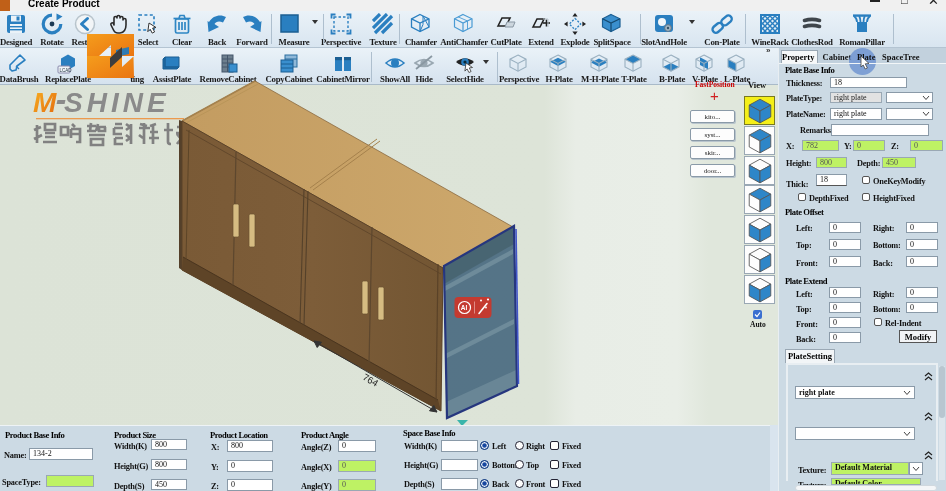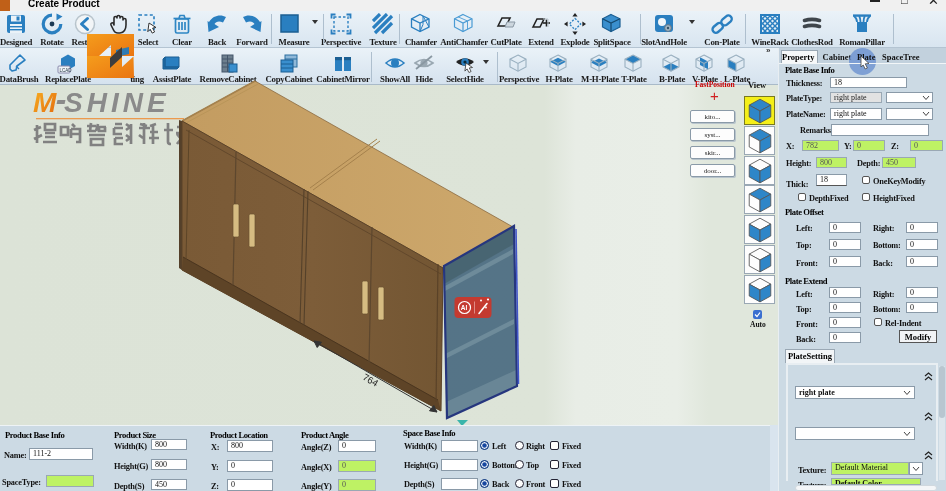--- a/index.html
+++ b/index.html
@@ -580,35 +580,35 @@
       <div class="fld" style="left:16px;top:379px;width:120px;height:13px"></div>
       <svg class="abs" style="left:124px;top:383px" width="8" height="6">
         <path d="M1 1 L4 4.5 L7 1" stroke="#444" fill="none"></path>
       </svg>
       <svg class="abs" style="left:145px;top:403px" width="9" height="9" viewBox="0 0 9 9">
         <g stroke="#222" fill="none" stroke-width="1.2">
           <path d="M1 4 L4.5 1 L8 4 M1 8 L4.5 5 L8 8"></path>
         </g>
       </svg>
       <div class="rlab" style="left:19px;top:418px">Texture:</div>
-      <div class="fldg" style="left:52px;top:414px;width:78px;height:13px;color:#111;font-weight:normal">Default Material</div>
+      <div class="fldg" style="left:52px;top:414px;width:78px;height:13px;color:#111;font-weight:bold">Default Material</div>
       <div class="fld" style="left:130px;top:414px;width:14px;height:13px"></div>
       <svg class="abs" style="left:133px;top:418px" width="8" height="6">
         <path d="M1 1 L4 4.5 L7 1" stroke="#444" fill="none"></path>
       </svg>
       <div class="rlab" style="left:19px;top:433px;overflow:hidden;height:6px">Texture:</div>
       <div class="fldg" style="left:52px;top:430px;width:90px;height:7px;overflow:hidden;color:#111;font-weight:bold">Default Color</div>
       <div class="abs" style="left:160px;top:318px;width:6px;height:114px;background:#dde6ec"></div>
       <div class="abs" style="left:160px;top:318px;width:6px;height:52px;background:#b8c6d0;border-radius:3px"></div>
       <div class="abs" style="left:16px;top:437px;width:142px;height:6px;background:#f4f6f8;border-radius:3px;border:1px solid #d0d8de"></div>
     </div>
 <div class="abs" style="left:0;top:425px;width:770px;height:66px;background:#ccdae4;border-top:1px solid #eef3f6">
       <div class="rhead" style="left:5px;top:4px">Product Base Info</div>
       <div class="rlab" style="left:4px;top:25px">Name:</div>
-      <div class="fld" style="left:29px;top:22px;width:64px;height:12px">111-2</div>
+      <div class="fld" style="left:29px;top:22px;width:64px;height:12px">134-2</div>
       <div class="rlab" style="left:2px;top:52px">SpaceType:</div>
       <div class="fldg" style="left:46px;top:49px;width:48px;height:12px"></div>
       <div class="rhead" style="left:114px;top:4px">Product Size</div>
       <div class="rlab" style="left:114px;top:16px">Width(K)</div>
       <div class="fld" style="left:151px;top:13px;width:36px;height:11px">800</div>
       <div class="rlab" style="left:114px;top:36px">Height(G)</div>
       <div class="fld" style="left:151px;top:33px;width:36px;height:11px">800</div>
       <div class="rlab" style="left:114px;top:56px">Depth(S)</div>
       <div class="fld" style="left:151px;top:53px;width:36px;height:11px">450</div>
       <div class="rhead" style="left:210px;top:4px">Product Location</div>

